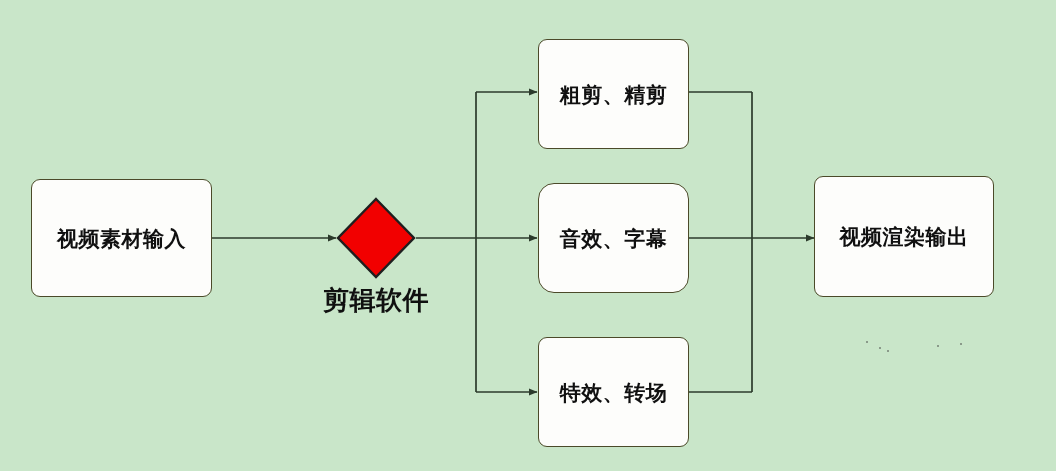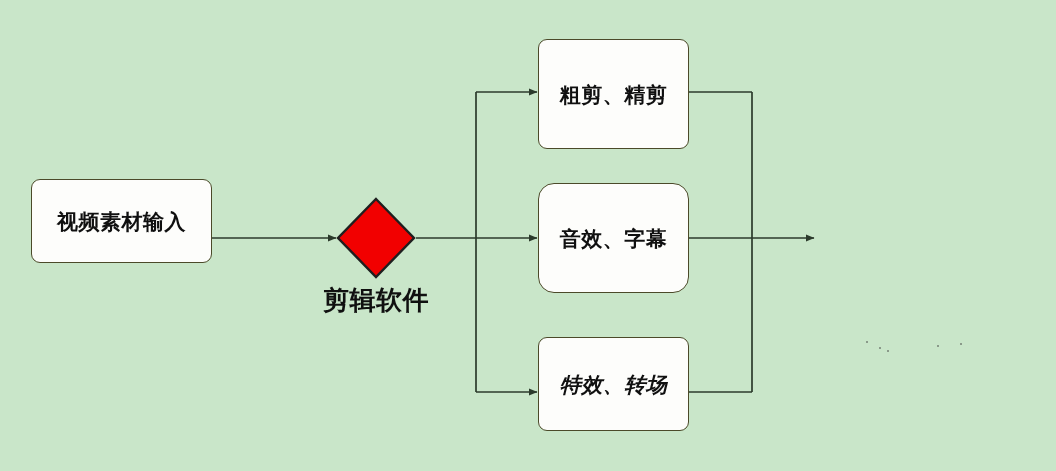--- a/index.html
+++ b/index.html
@@ -94,43 +94,46 @@
 
     <line x1="689" y1="392" x2="752" y2="392" stroke="#2b3a2b" stroke-width="1.7"></line>
 
     <line x1="752" y1="92" x2="752" y2="392" stroke="#2b3a2b" stroke-width="1.7"></line>
 
     <line x1="689" y1="238" x2="752" y2="238" stroke="#2b3a2b" stroke-width="1.7"></line>
 
     <line x1="752" y1="238" x2="814" y2="238" stroke="#2b3a2b" stroke-width="1.7" marker-end="url(#arrowhead)"></line>
   </svg>
 
-  <div class="node" style="left:31px; top:179px; width:181px; height:84px;">
+  <div class="node" style="left:31px; top:179px; width:181px; height:118px;">
     <span class="node-label">视频素材输入</span>
   </div>
 
   <div class="diamond-wrap" style="left:336px; top:197px; width:80px; height:82px;">
     <svg width="80" height="82" viewBox="0 0 80 82" xmlns="http://www.w3.org/2000/svg">
       <polygon points="40,2 78,41 40,80 2,41" fill="#f20000" stroke="#1f1f1f" stroke-width="2.4" stroke-linejoin="miter"></polygon>
     </svg>
   </div>
   <div class="diamond-label" style="left:311px; top:283px; width:130px;">剪辑软件</div>
 
   <div class="node" style="left:538px; top:39px; width:151px; height:110px;text-align:center;">
     <span class="node-label">粗剪、精剪</span>
   </div>
 
   <div class="node" style="left:538px; top:183px; width:151px; height:110px;border-radius:16px;">
     <span class="node-label">音效、字幕</span>
   </div>
 
-  <div class="node" style="left:538px; top:337px; width:151px; height:94px;font-style:italic;">
+  <div class="node" style="left:538px; top:337px; width:151px; height:110px;">
     <span class="node-label">特效、转场</span>
   </div>
 
+  <div class="node" style="left:814px; top:176px; width:180px; height:121px;">
+    <span class="node-label">视频渲染输出</span>
+  </div>
 
   <div class="speck" style="left:866px; top:341px;"></div>
   <div class="speck" style="left:879px; top:347px;"></div>
   <div class="speck" style="left:887px; top:350px;"></div>
   <div class="speck" style="left:937px; top:345px;"></div>
   <div class="speck" style="left:960px; top:343px;"></div>
 
 </div>
 
 </body></html>

